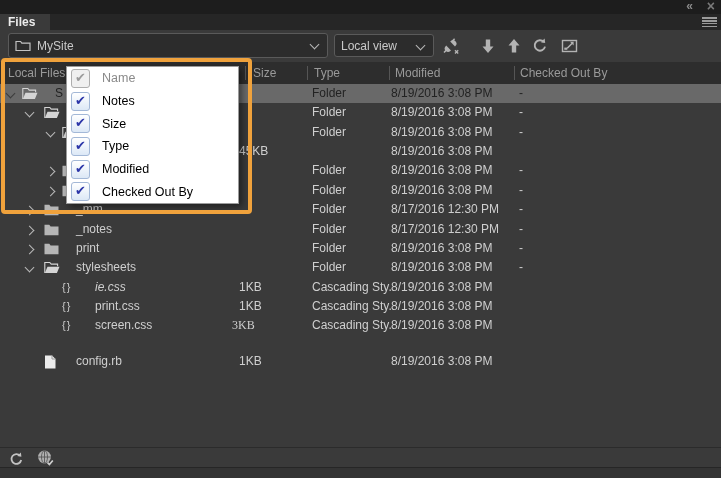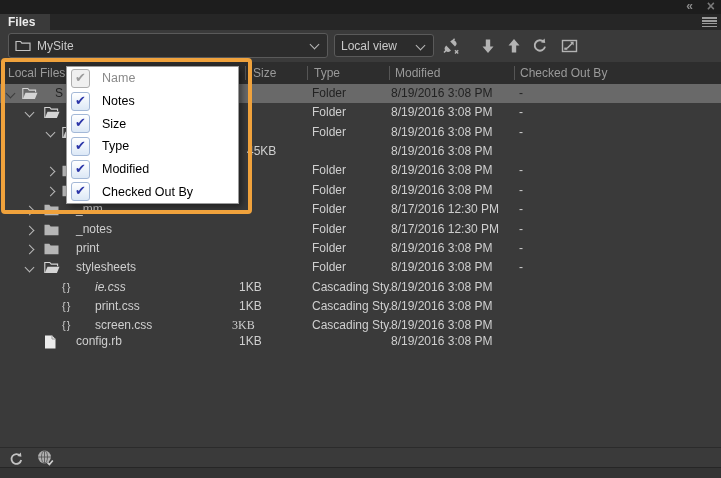--- a/index.html
+++ b/index.html
@@ -172,21 +172,21 @@
             <path d="M.8 12l2.7-6.2h12L12.9 12z" fill="#d5d5d5"></path>
           </svg></span>
         <span class="cell name" style="left: 95px;"></span>
         <span class="cell size" style="left: 239px;"></span>
         <span class="cell type" style="left: 312px;">Folder</span>
         <span class="cell modified" style="left: 391px;">8/19/2016 3:08 PM</span>
         <span class="cell checked" style="left: 519px;">-</span>
       </div>
       <div class="row" style="top: 142px;">
         <span class="cell name" style="left: 112px;"></span>
-        <span class="cell size" style="left: 239px; margin-left: 8px;">45KB</span>
+        <span class="cell size" style="left: 239px;">45KB</span>
         <span class="cell modified" style="left: 391px;">8/19/2016 3:08 PM</span>
         <span class="cell checked" style="left: 519px;"></span>
       </div>
       <div class="row" style="top: 161px;">
         <span class="chev collapsed" style="left: 47px;"></span>
         <span class="fico" style="left: 62px;"><svg width="15" height="13" viewBox="0 0 15 13">
             <path d="M.5 1.8h4.8l1.3 1.8h7.9v8.6H.5z" fill="#b6b6b6"></path>
           </svg></span>
         <span class="cell name" style="left: 95px;"></span>
         <span class="cell size" style="left: 239px;"></span>
@@ -267,21 +267,21 @@
         <span class="cell checked" style="left: 519px;"></span>
       </div>
       <div class="row" style="top: 316px;">
         <span class="cssicon" style="left: 62px;">{}</span>
         <span class="cell name" style="left: 95px;">screen.css</span>
         <span class="cell size" style="left: 232px; font-family: Liberation Serif, serif;">3KB</span>
         <span class="cell type" style="left: 312px;">Cascading Sty...</span>
         <span class="cell modified" style="left: 391px;">8/19/2016 3:08 PM</span>
         <span class="cell checked" style="left: 519px;"></span>
       </div>
-      <div class="row" style="top: 332px;">
+      <div class="row" style="top: 352px;">
         <span class="fico" style="left: 44px;"><svg width="12" height="14" viewBox="0 0 12 14">
             <path d="M1 .5h7l3.5 3.5v9.5H1z" fill="#ececec"></path>
             <path d="M8 .5V4h3.5" fill="none" stroke="#9a9a9a"></path>
           </svg></span>
         <span class="cell name" style="left: 76px;">config.rb</span>
         <span class="cell size" style="left: 239px;">1KB</span>
         <span class="cell modified" style="left: 391px;">8/19/2016 3:08 PM</span>
         <span class="cell checked" style="left: 519px;"></span>
       </div>
     </div>

